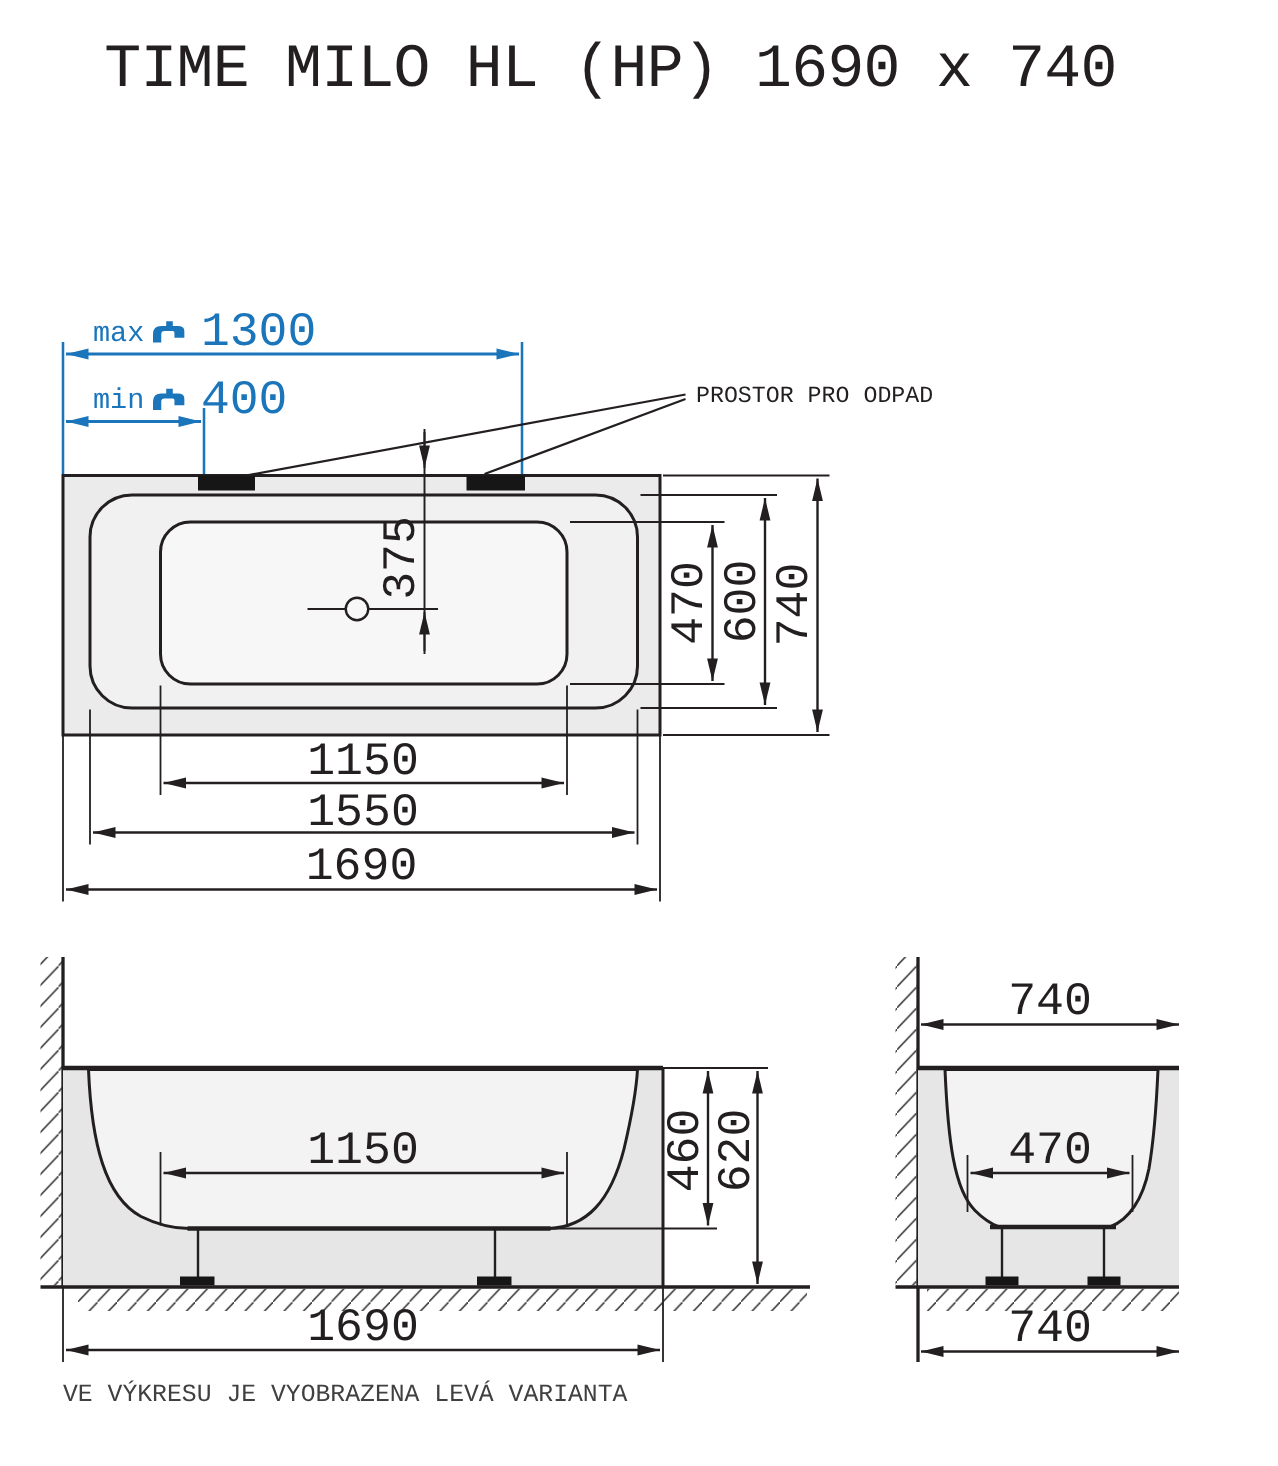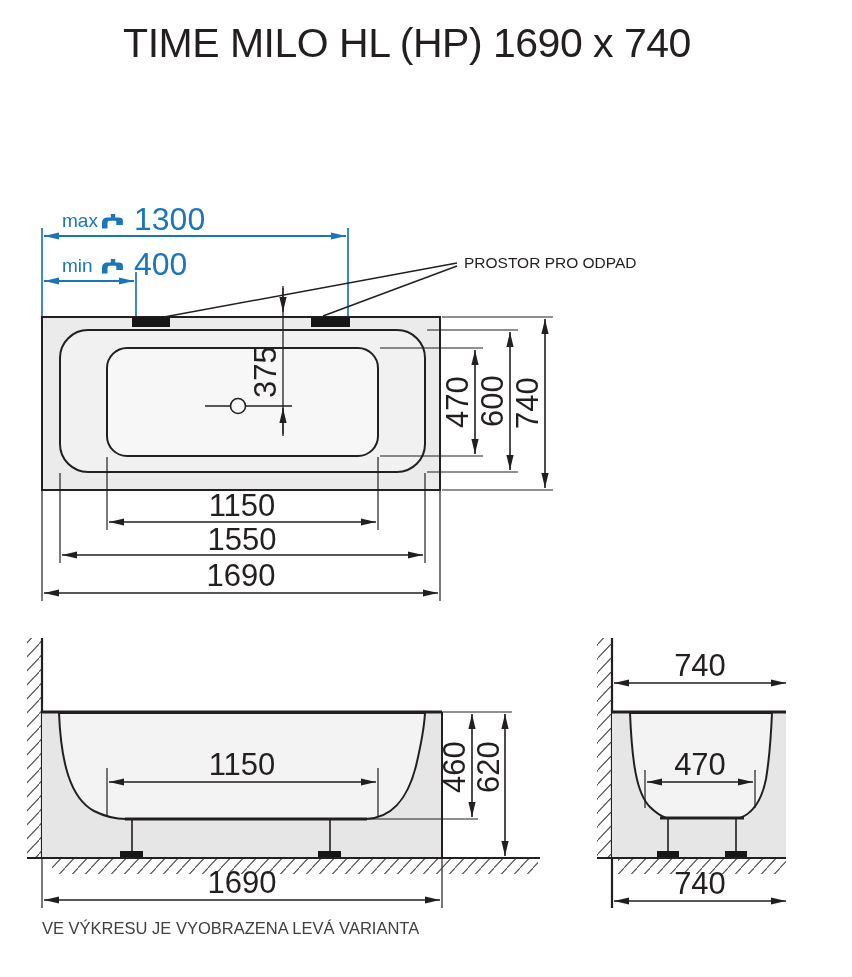--- a/index.html
+++ b/index.html
@@ -1,18 +1,18 @@
 <!DOCTYPE html>
 <html><head>
 <meta charset="utf-8">
 <style>
   html,body{margin:0;padding:0;background:#ffffff;}
   .canvas{
     position:relative;width:786px;height:977px;background:#ffffff;
-    font-family:Liberation Sans, sans-serif;overflow:hidden;
+    font-family:Liberation Mono, monospace;overflow:hidden;
   }
   svg{position:absolute;top:0;left:0;}
   text{fill:#231f20;}
   .title{font-size:41px;letter-spacing:-0.5px;}
   .dim{font-size:31px;}
   .dimBlue{font-size:32px;fill:#1b75bb;}
   .lblBlue{font-size:19px;fill:#1b75bb;}
   .small{font-size:15.5px;}
   .note{font-size:16.5px;fill:#404040;}
 </style>

